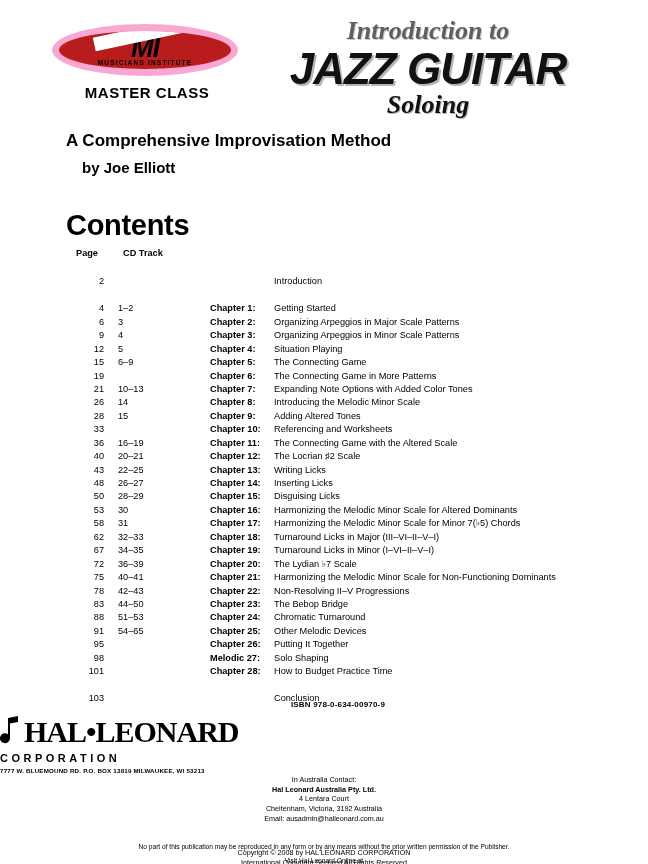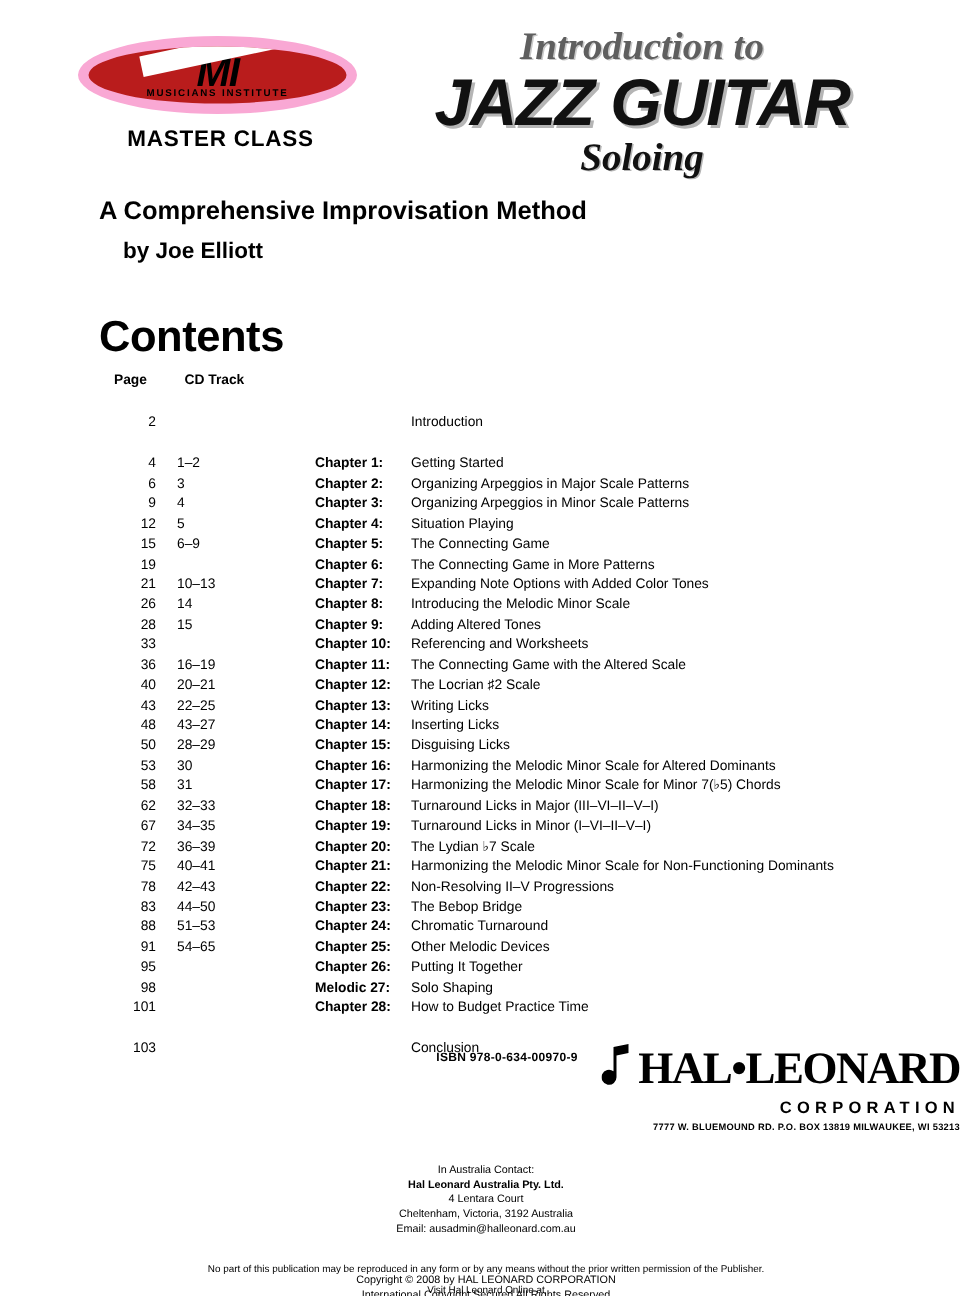--- a/index.html
+++ b/index.html
@@ -222,24 +222,24 @@
     width: 648px;
     text-align: center;
     font-family: "Liberation Sans", sans-serif;
     font-weight: bold;
     font-size: 8px;
     letter-spacing: 0.2px;
   }
 
   .hl-logo {
     position: absolute;
-    top: 696px;
+    top: 716px;
     left: 0;
     width: 640px;
-    text-align: right;
+    text-align: left;
   }
   .hl-mark {
     display: inline-block;
     font-family: "Liberation Serif", serif;
     font-weight: bold;
     font-size: 30px;
     line-height: 1;
     letter-spacing: -1px;
   }
   .hl-note {
@@ -422,21 +422,21 @@
           <span class="c-desc">The Locrian ♯2 Scale</span>
         </div>
         <div class="toc-row">
           <span class="c-page">43</span>
           <span class="c-track">22–25</span>
           <span class="c-chap">Chapter 13:</span>
           <span class="c-desc">Writing Licks</span>
         </div>
         <div class="toc-row">
           <span class="c-page">48</span>
-          <span class="c-track">43–27</span>
+          <span class="c-track">26–27</span>
           <span class="c-chap">Chapter 14:</span>
           <span class="c-desc">Inserting Licks</span>
         </div>
         <div class="toc-row">
           <span class="c-page">50</span>
           <span class="c-track">28–29</span>
           <span class="c-chap">Chapter 15:</span>
           <span class="c-desc">Disguising Licks</span>
         </div>
         <div class="toc-row">

